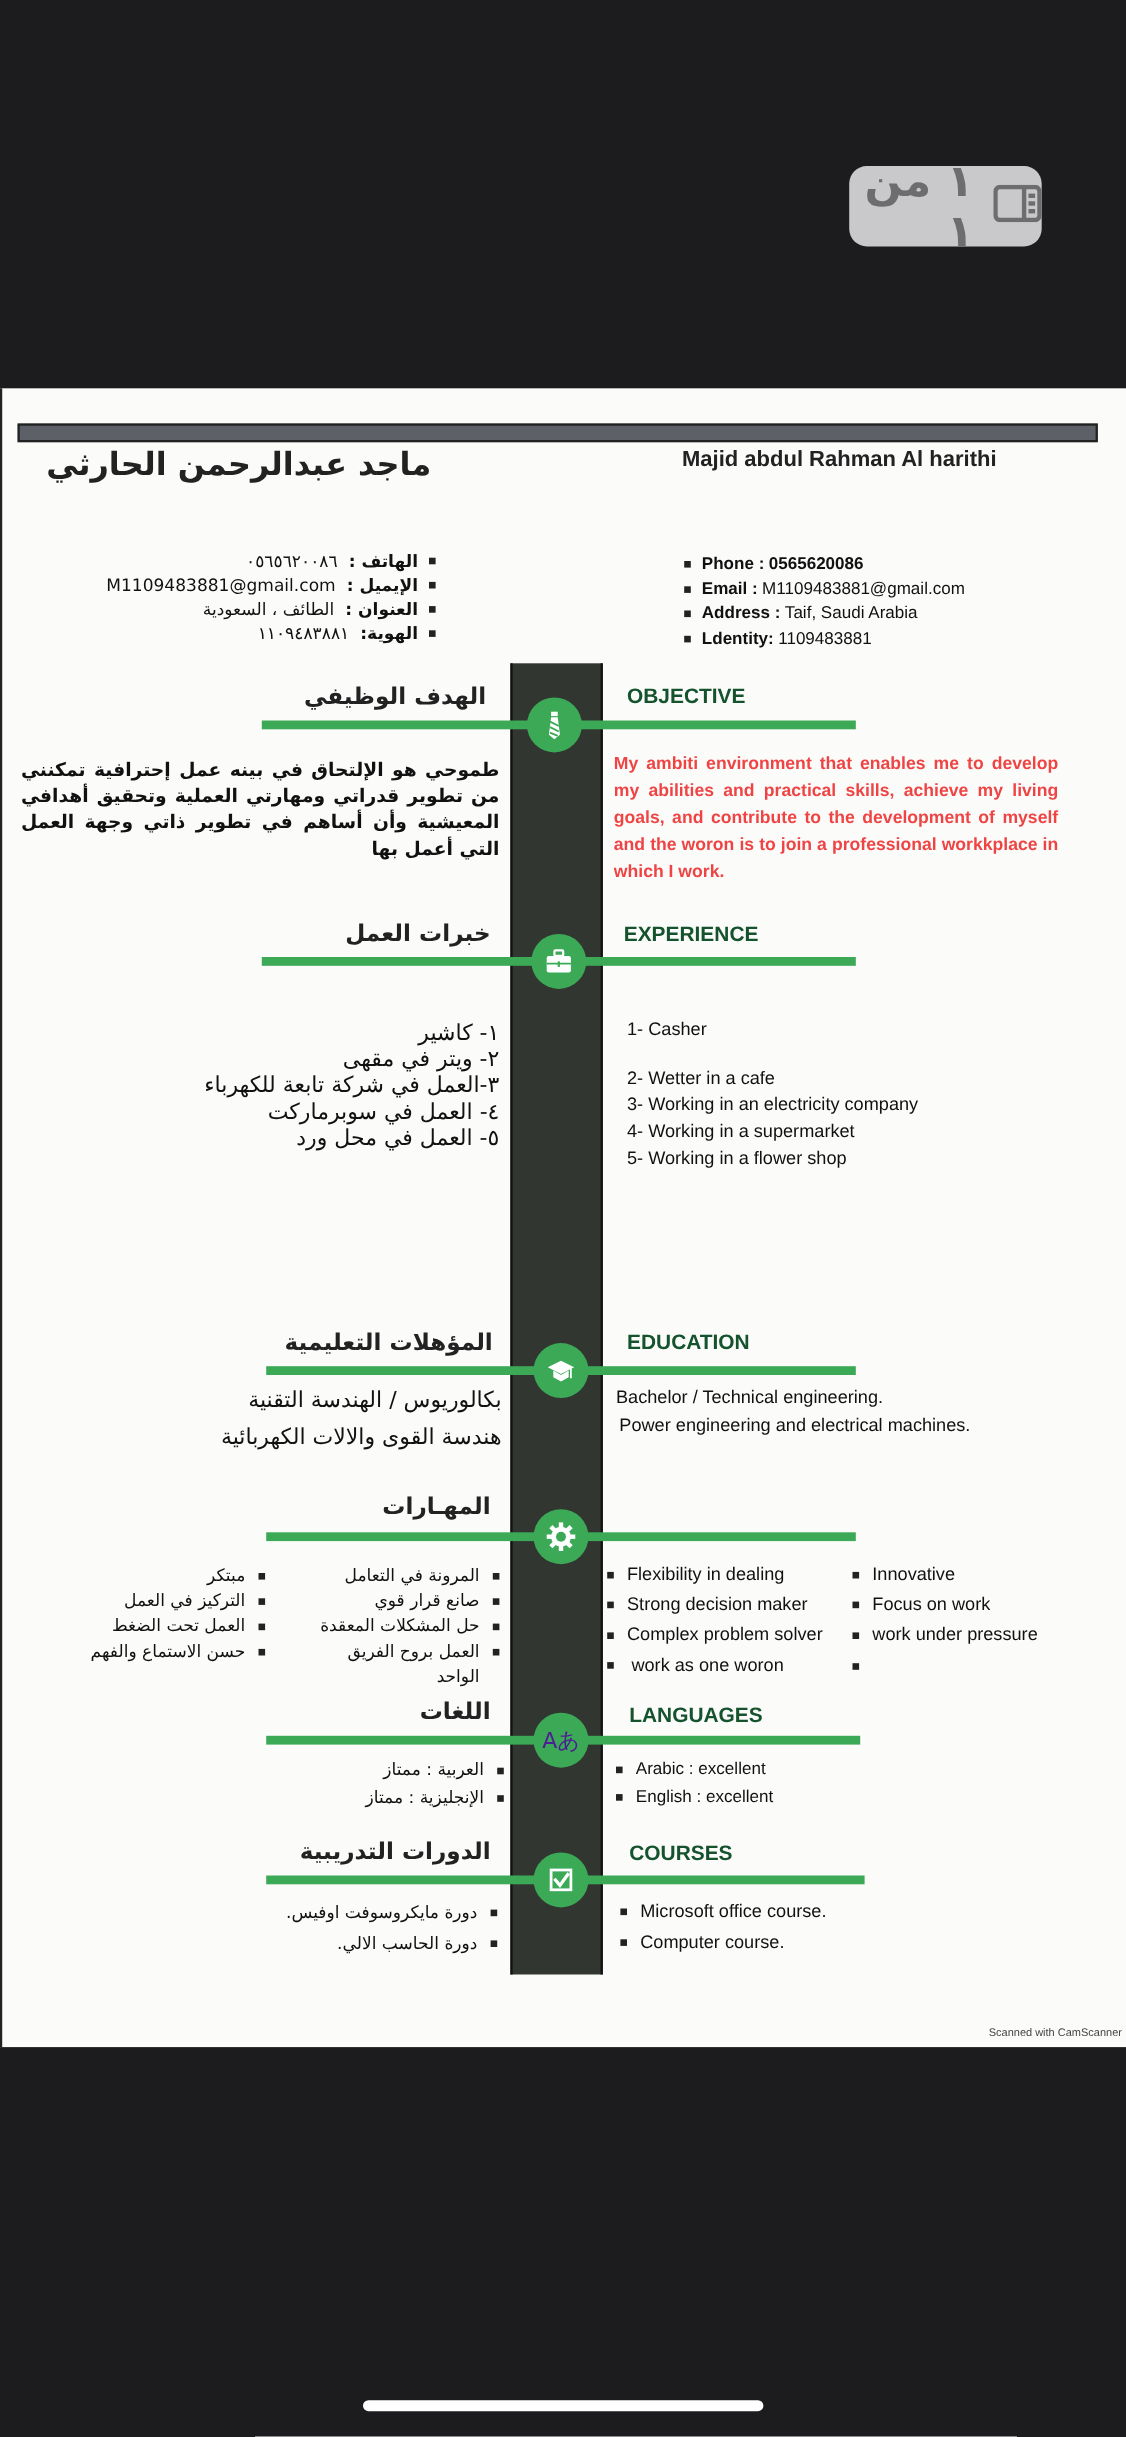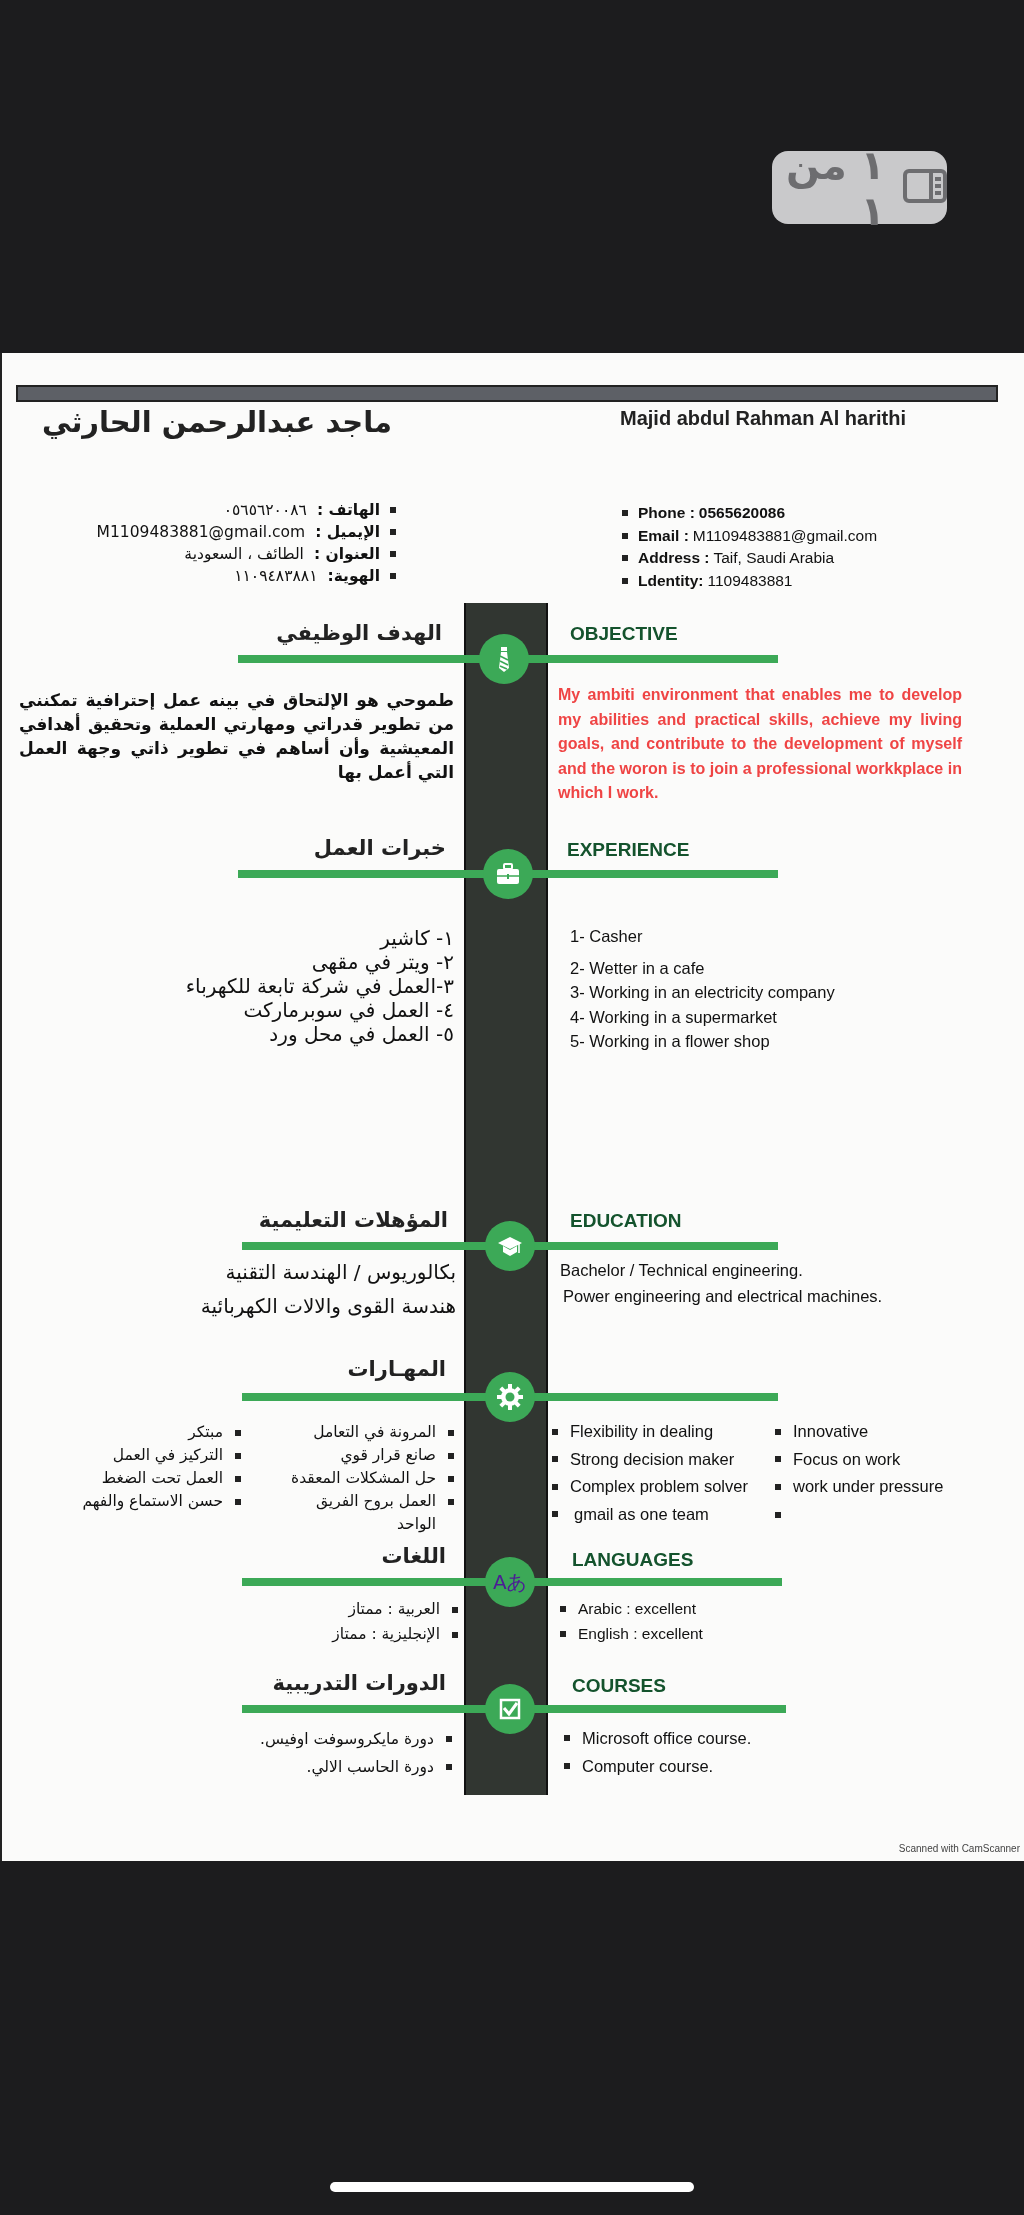--- a/index.html
+++ b/index.html
@@ -149,21 +149,21 @@
       </svg>
   </div>
   <div class="list-ar" style="right:572px; top:573px;">
     <div>١- كاشير</div>
     <div>٢- ويتر في مقهى</div>
     <div>٣-العمل في شركة تابعة للكهرباء</div>
     <div>٤- العمل في سوبرماركت</div>
     <div>٥- العمل في محل ورد</div>
   </div>
   <div class="list-en" style="left:568px; top:571px;">
-    <div style="margin-bottom:7px">1- Casher</div>
+    <div style="margin-bottom:19px">1- Casher</div>
     <div>2- Wetter in a cafe</div>
     <div>3- Working in an electricity company</div>
     <div>4- Working in a supermarket</div>
     <div>5- Working in a flower shop</div>
   </div>
 
   <div class="head-ar" style="right:578px; top:855px;">المؤهلات التعليمية</div>
   <div class="head-en" style="left:568px; top:857px;">EDUCATION</div>
   <div class="hline" style="left:240px; top:889px; width:536px;"></div>
   <div class="circle" style="left:483px; top:868px;">
@@ -244,21 +244,21 @@
     <div class="row">
         <span class="bullet"></span>
         <span>Strong decision maker</span>
       </div>
     <div class="row">
         <span class="bullet"></span>
         <span>Complex problem solver</span>
       </div>
     <div class="row">
         <span class="bullet"></span>
-        <span style="padding-left:4px">gmail as one team</span>
+        <span style="padding-left:4px">work as one woron</span>
       </div>
   </div>
   <div class="blist-en" style="left:773px; top:1065px;">
     <div class="row">
         <span class="bullet"></span>
         <span>Innovative</span>
       </div>
     <div class="row">
         <span class="bullet"></span>
         <span>Focus on work</span>

